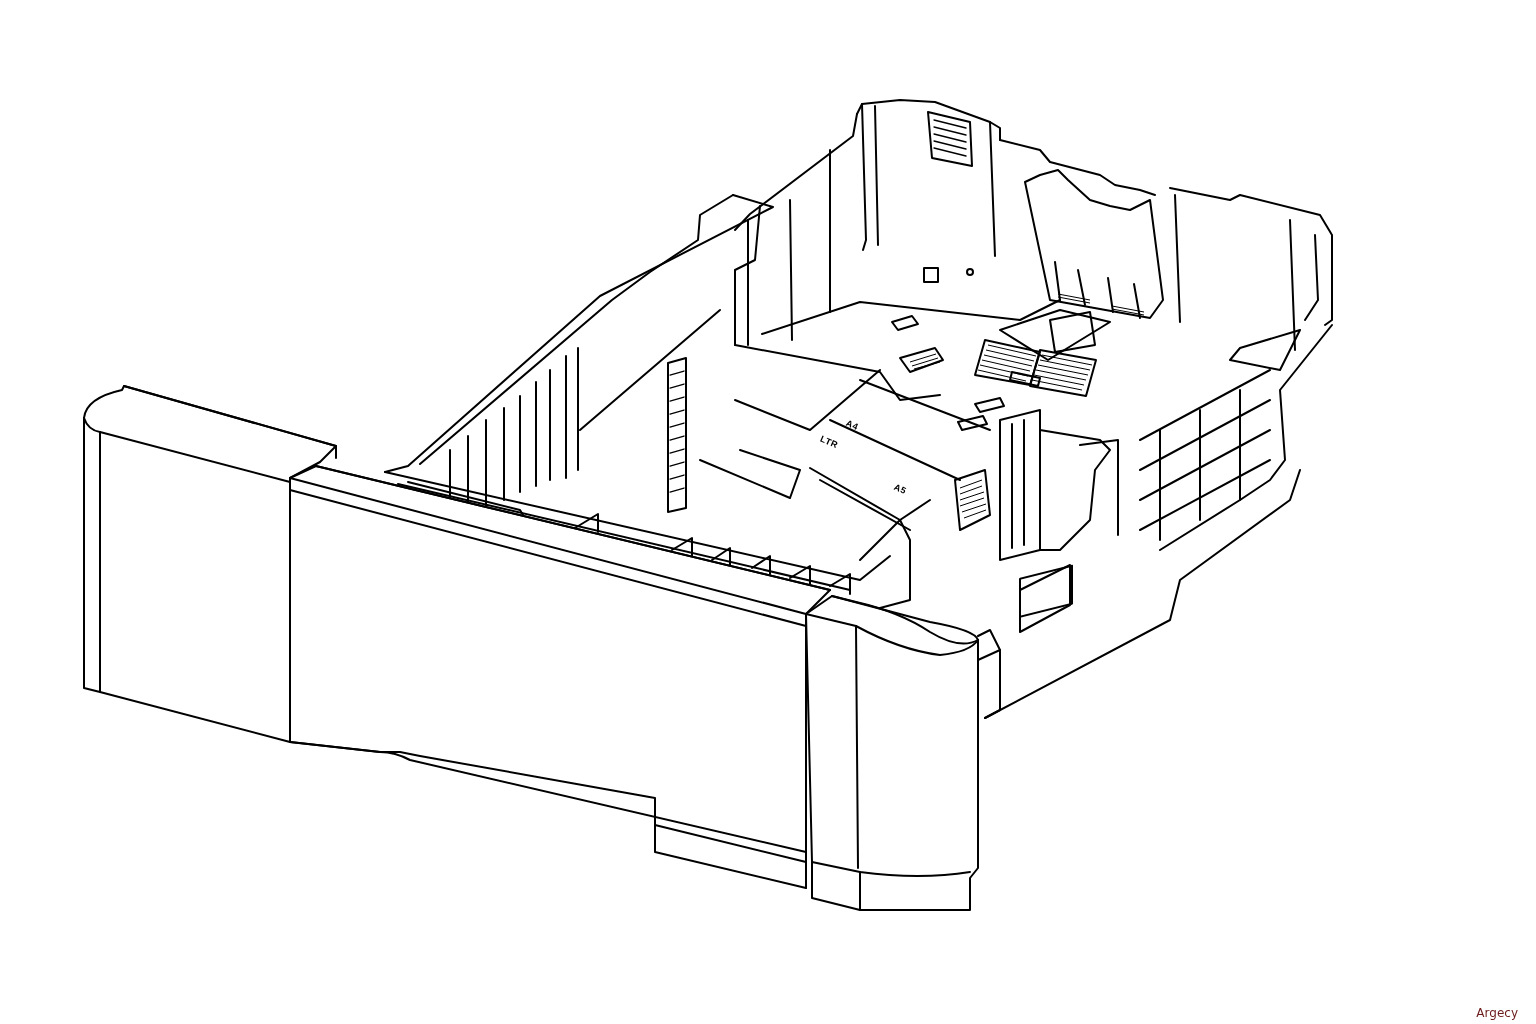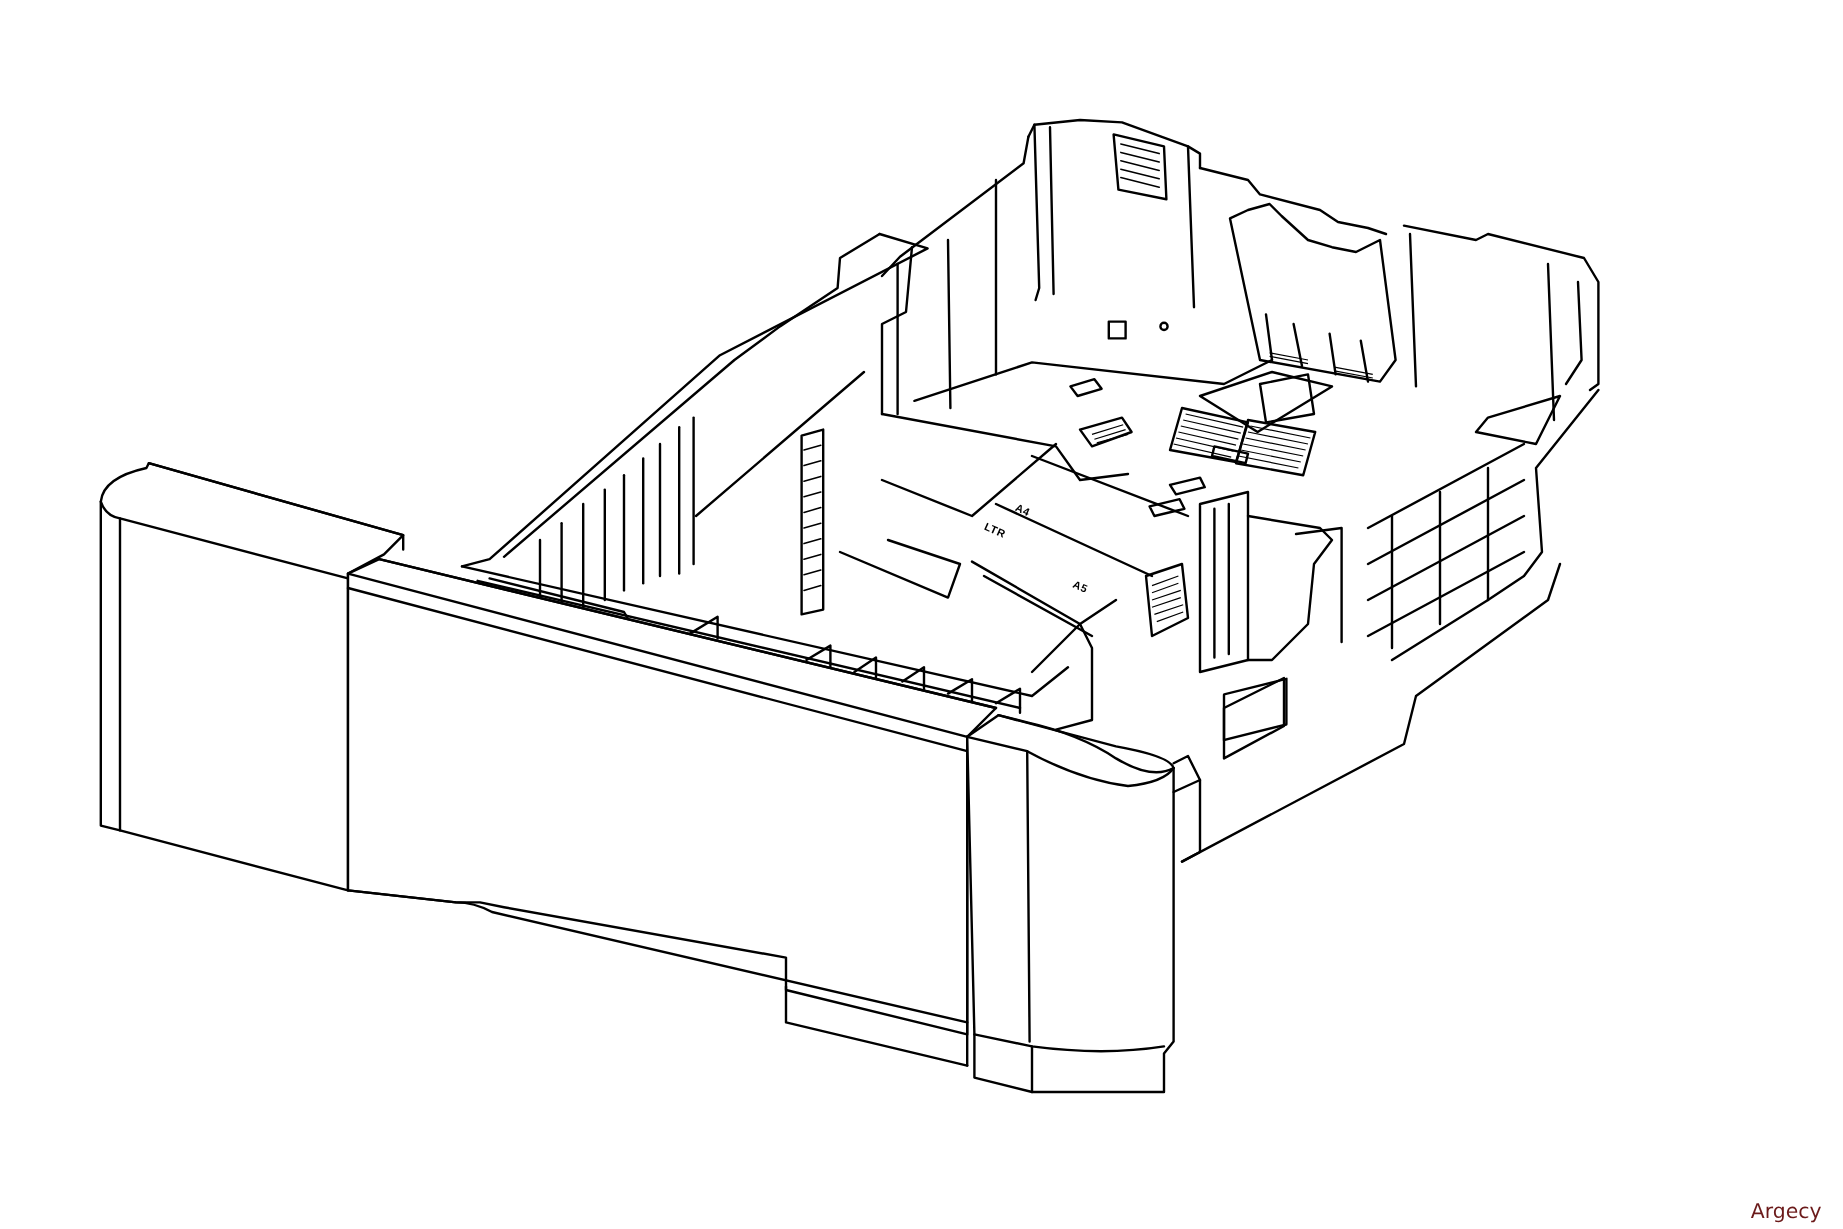--- a/index.html
+++ b/index.html
@@ -3,21 +3,21 @@
   <meta charset="utf-8">
   <style>
     html, body { margin: 0; padding: 0; background: #ffffff; }
     body { width: 1536px; height: 1024px; position: relative; overflow: hidden; font-family: "Liberation Sans", sans-serif; }
     #drawing { position: absolute; left: 0; top: 0; width: 1536px; height: 1024px; }
     #drawing .ln { fill: none; stroke: #000; stroke-width: 2; stroke-linejoin: round; stroke-linecap: round; }
     #drawing .thin { fill: none; stroke: #000; stroke-width: 1.3; stroke-linejoin: round; stroke-linecap: round; }
     #drawing .fillw { fill: #fff; stroke: #000; stroke-width: 2; stroke-linejoin: round; }
     #drawing .hatch { fill: none; stroke: #000; stroke-width: 1; }
     .tray-label { position: absolute; font-weight: bold; font-size: 9px; color: #000; font-family: "Liberation Sans", sans-serif; letter-spacing: 0.5px; }
-    .watermark { position: absolute; right: 18px; bottom: 4px; font-size: 17px; color: #6b1a1a; font-family: "DejaVu Sans", sans-serif; }
+    .watermark { position: absolute; right: 18px; bottom: 4px; font-size: 12px; color: #6b1a1a; font-family: "DejaVu Sans", sans-serif; }
   </style>
 </head>
 <body>
 
 <svg id="drawing" viewBox="0 0 1536 1024" xmlns="http://www.w3.org/2000/svg">
 
   <g>
     <path class="ln" d="M857 114 L862 104 L900 100 L935 102 L990 122 L1000 128 L1000 140"></path>
     <path class="ln" d="M857 114 L853 136 L750 214 L735 230"></path>
     <path class="ln" d="M862 104 L866 240 L863 250"></path>

